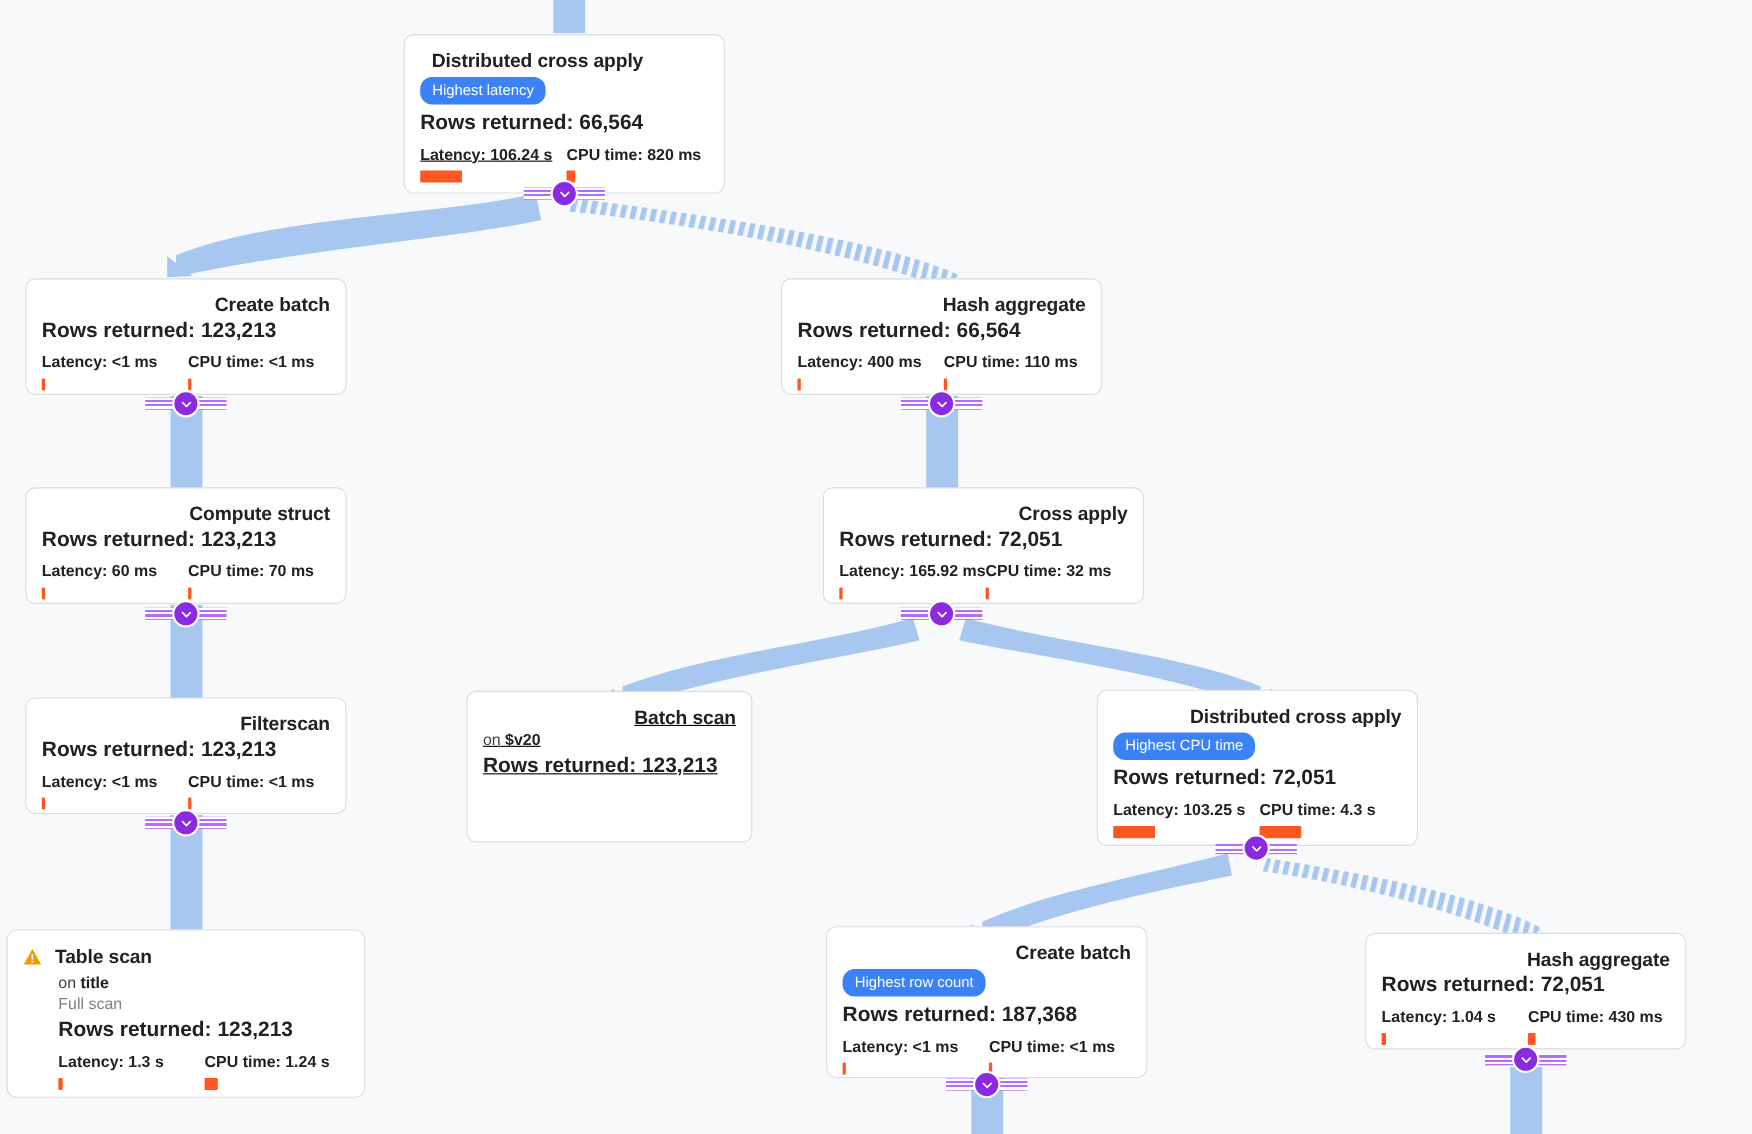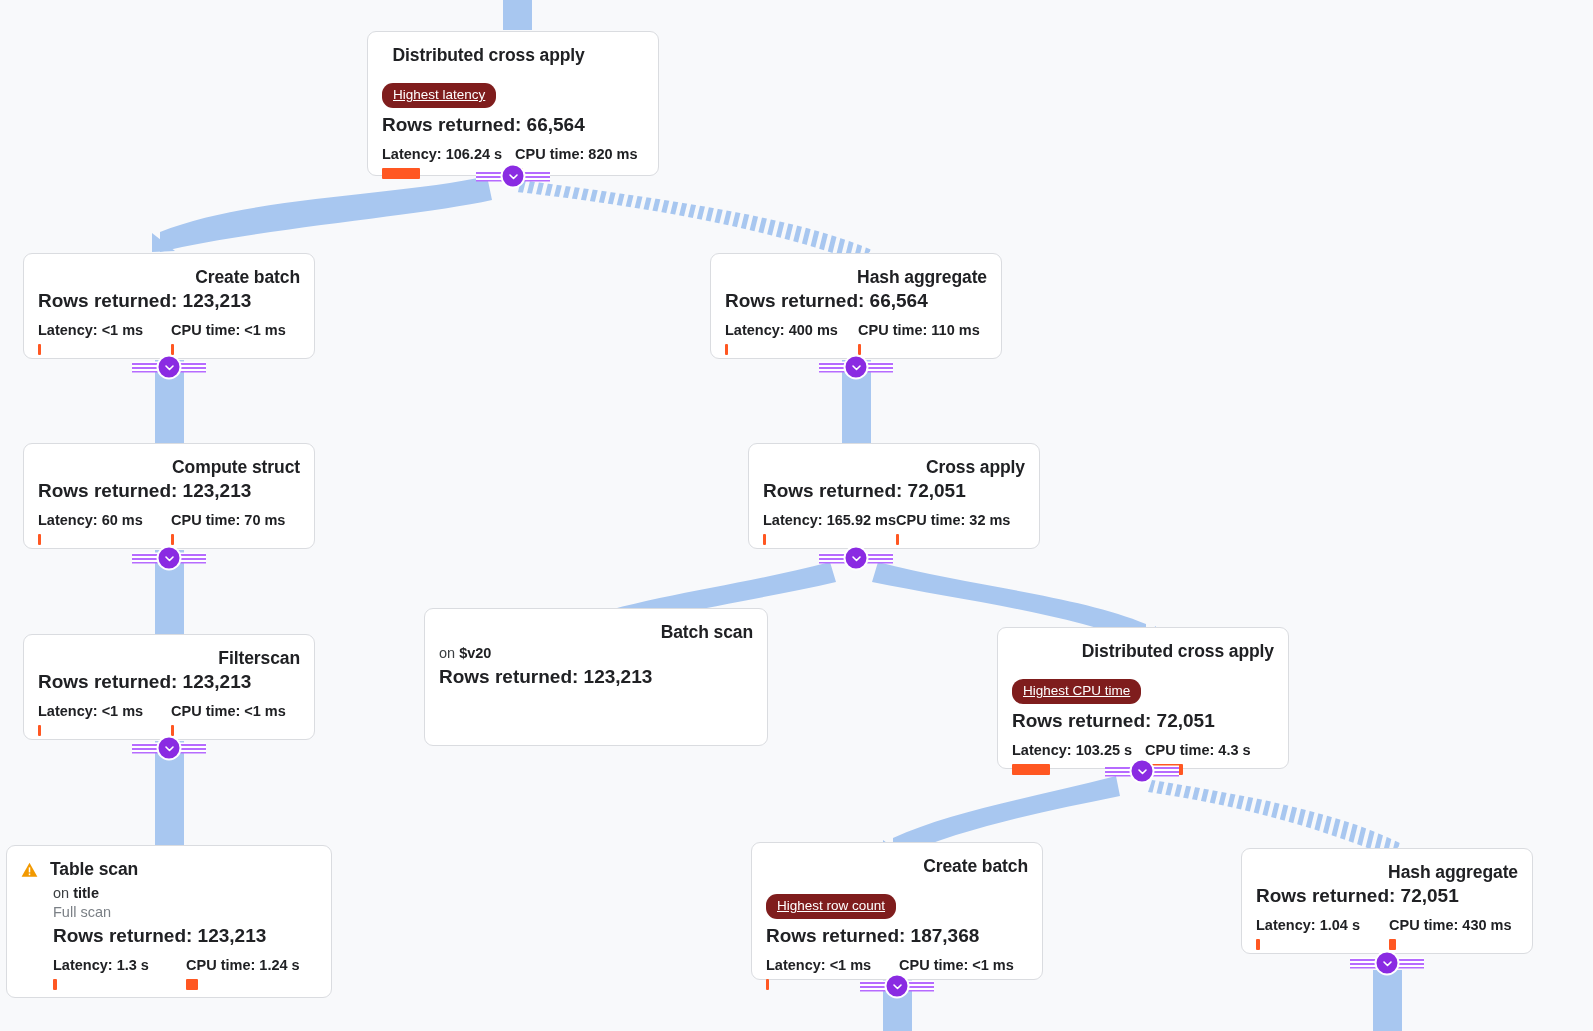--- a/index.html
+++ b/index.html
@@ -32,26 +32,25 @@
     letter-spacing: -0.1px; line-height: 20px; text-align: right;
   }
   .node-body { }
   .sub-on {
     font-size: 14.5px; color: #3c4043; line-height: 19px; margin-top: 2px;
   }
   .sub-on b { font-weight: bold; color: #202124; }
   .sub-muted { font-size: 14.5px; color: #7b8086; line-height: 19px; }
   .badge {
     display: inline-block;
-    background: #7f1d1d; color: #ffffff;
+    background: #3b82f6; color: #ffffff;
     font-size: 13.5px; line-height: 1;
     padding: 5px 11px 6px 11px;
     border-radius: 11px;
-    margin: 18px 0 3px 0;
-    text-decoration: underline;
+    margin: 5px 0 3px 0;
   }
   .rows {
     font-size: 19px; font-weight: bold; color: #202124;
     margin-top: 4px; line-height: 19px;
   }
   .metrics { display: flex; margin-top: 12px; }
   .metric { }
   .metric-label {
     font-size: 14.5px; font-weight: bold; color: #202124; line-height: 17px;
     white-space: nowrap;
@@ -137,21 +136,21 @@
 
   <div class="node" style="left:367px; top:31px; width:292px; height:145px;">
     <div class="node-head">
       <div class="node-body">
         <div class="node-title">Distributed cross apply</div>
         <div class="badge">Highest latency</div>
         <div class="rows">Rows returned: 66,564</div>
       </div>
     </div>
     <div class="metrics">
-      <div class="metric" style="width:133px;">
+      <div class="metric" style="width:133px;text-decoration:underline;">
         <div class="metric-label">Latency: 106.24 s</div>
         <div class="metric-bar" style="width:38px;"></div>
       </div>
       <div class="metric">
         <div class="metric-label">CPU time: 820 ms</div>
         <div class="metric-bar" style="width:8px;"></div>
       </div>
     </div>
   </div>
 
@@ -264,21 +263,21 @@
         <div class="metric-label">Latency: 165.92 ms</div>
         <div class="metric-bar" style="width:3px;"></div>
       </div>
       <div class="metric">
         <div class="metric-label">CPU time: 32 ms</div>
         <div class="metric-bar" style="width:3px;"></div>
       </div>
     </div>
   </div>
 
-  <div class="node" style="left:424px; top:608px; width:344px; height:138px;">
+  <div class="node" style="left:424px; top:628px; width:260px; height:138px;text-decoration:underline;">
     <div class="node-body">
       <div class="node-title">Batch scan</div>
       <div class="sub-on">
         <span>on</span>
         <b>$v20</b>
       </div>
       <div class="rows">Rows returned: 123,213</div>
     </div>
   </div>
 

